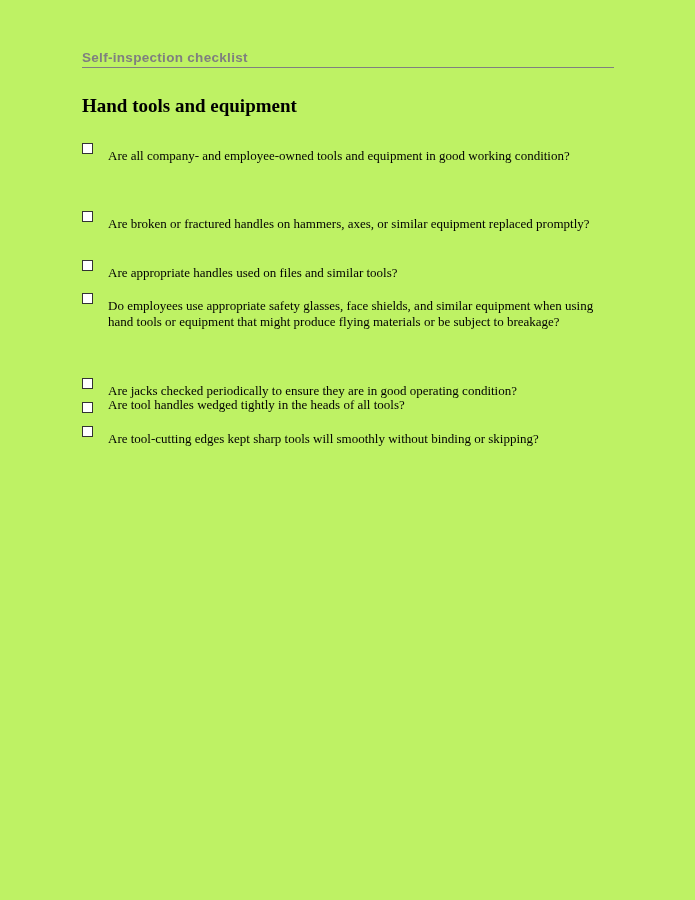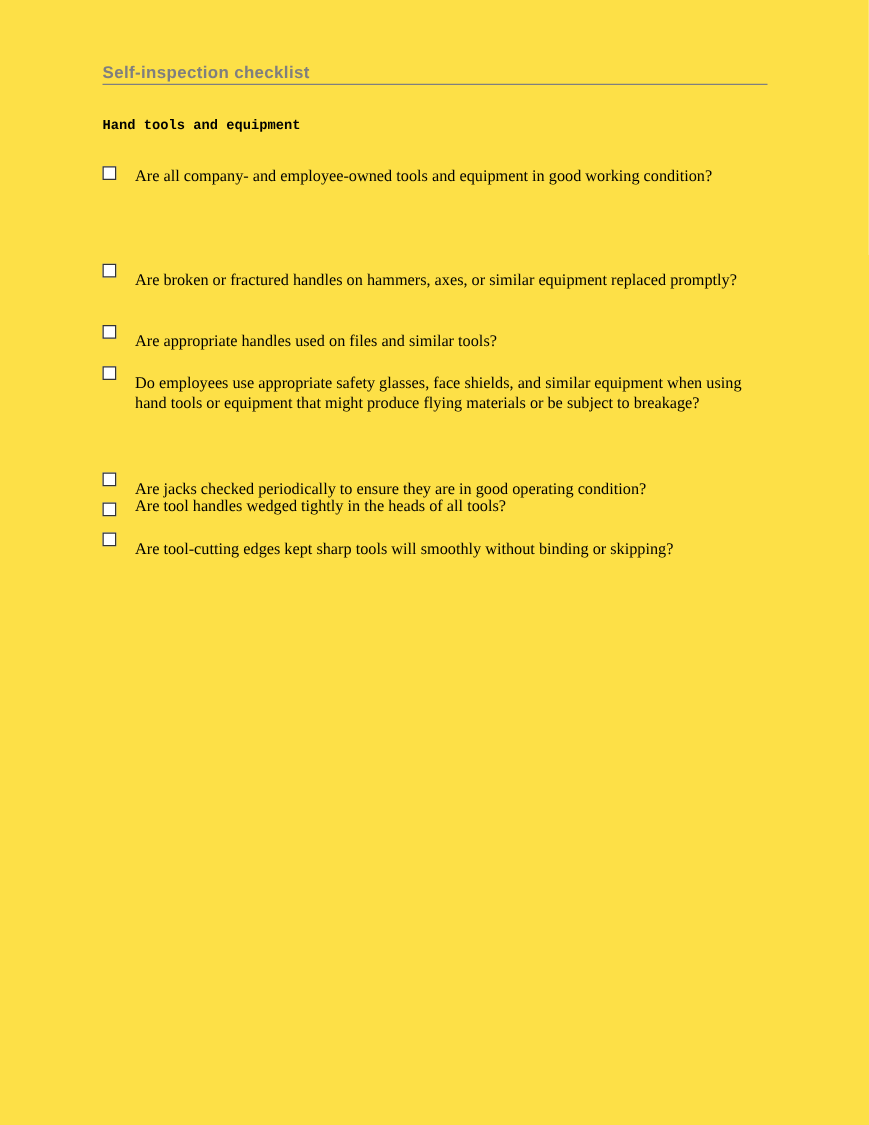--- a/index.html
+++ b/index.html
@@ -1,27 +1,27 @@
 <!DOCTYPE html>
 <html><head>
   <meta charset="utf-8">
   <style>
     html, body { margin: 0; padding: 0; background: #ffffff; }
     body { width: 695px; height: 900px; position: relative; overflow: hidden; }
-    .page { position: absolute; left: 0; top: 0; width: 695px; height: 900px; background: #fde047; }
+    .page { position: absolute; left: 0; top: 0; width: 695px; height: 900px; background: #bef264; }
     .running-header {
       position: absolute; left: 82px; top: 50px; width: 532px;
       font-family: "Liberation Sans", sans-serif; font-weight: bold;
       font-size: 13.5px; color: #7f7f7f; letter-spacing: 0.3px;
       border-bottom: 1px solid #808080; padding-bottom: 1px; line-height: 16px;
     }
     .section-title {
       position: absolute; left: 82px; top: 95px;
-      font-family: Liberation Mono, monospace; font-weight: bold;
-      font-size: 11px; color: #000;
+      font-family: Liberation Serif, serif; font-weight: bold;
+      font-size: 19px; color: #000;
     }
     .item {
       position: absolute; left: 82px; width: 535px;
       display: flex; align-items: flex-start;
     }
     .checkbox {
       width: 11px; height: 11px; border: 1px solid #333;
       box-sizing: border-box; margin-top: 0px; flex: 0 0 auto;
       background: #fff; cursor: pointer;
     }
@@ -32,21 +32,21 @@
     }
   </style>
 </head>
 <body>
 
 <div class="page">
   <div class="running-header">Self-inspection checklist</div>
 
   <div class="section-title">Hand tools and equipment</div>
 
-  <div class="item" style="top:128px;align-items:center;">
+  <div class="item" style="top:143px;">
     <div class="checkbox"></div>
     <div class="item-text">Are all company- and employee-owned tools and equipment in good working condition?</div>
   </div>
 
 
   <div class="item" style="top:211px;">
     <div class="checkbox"></div>
     <div class="item-text">Are broken or fractured handles on hammers, axes, or similar equipment replaced promptly?</div>
   </div>
 

